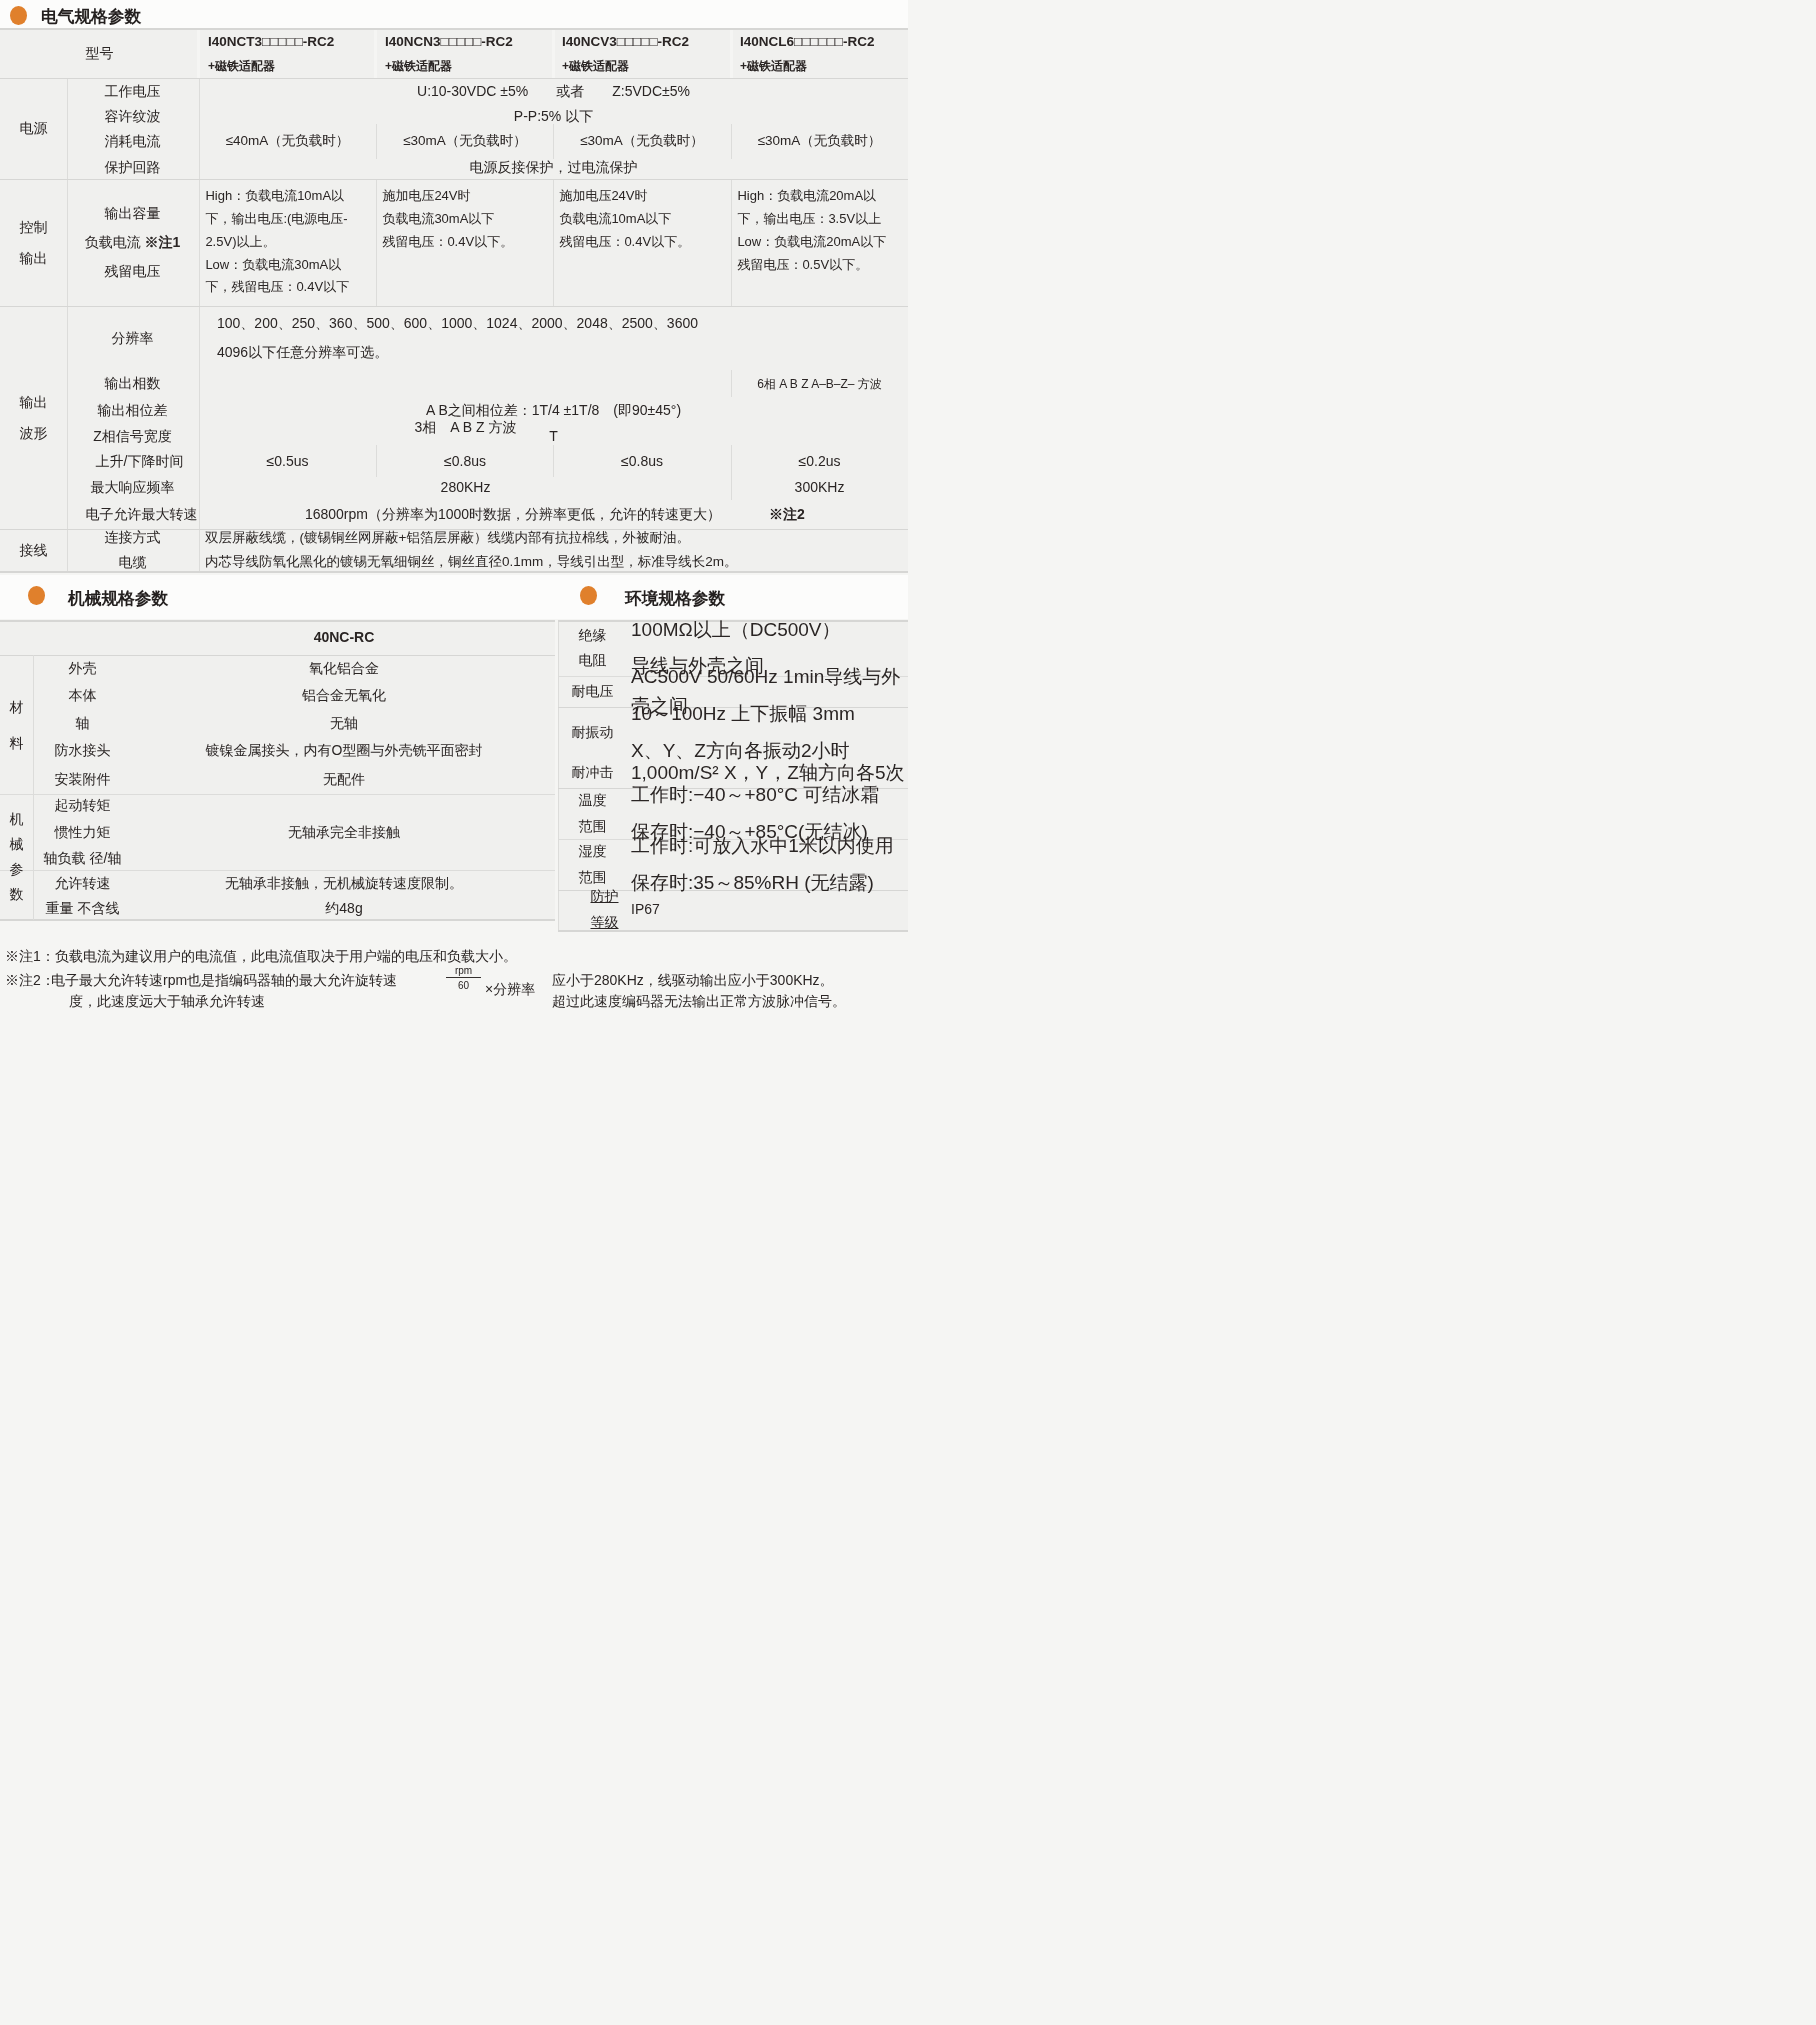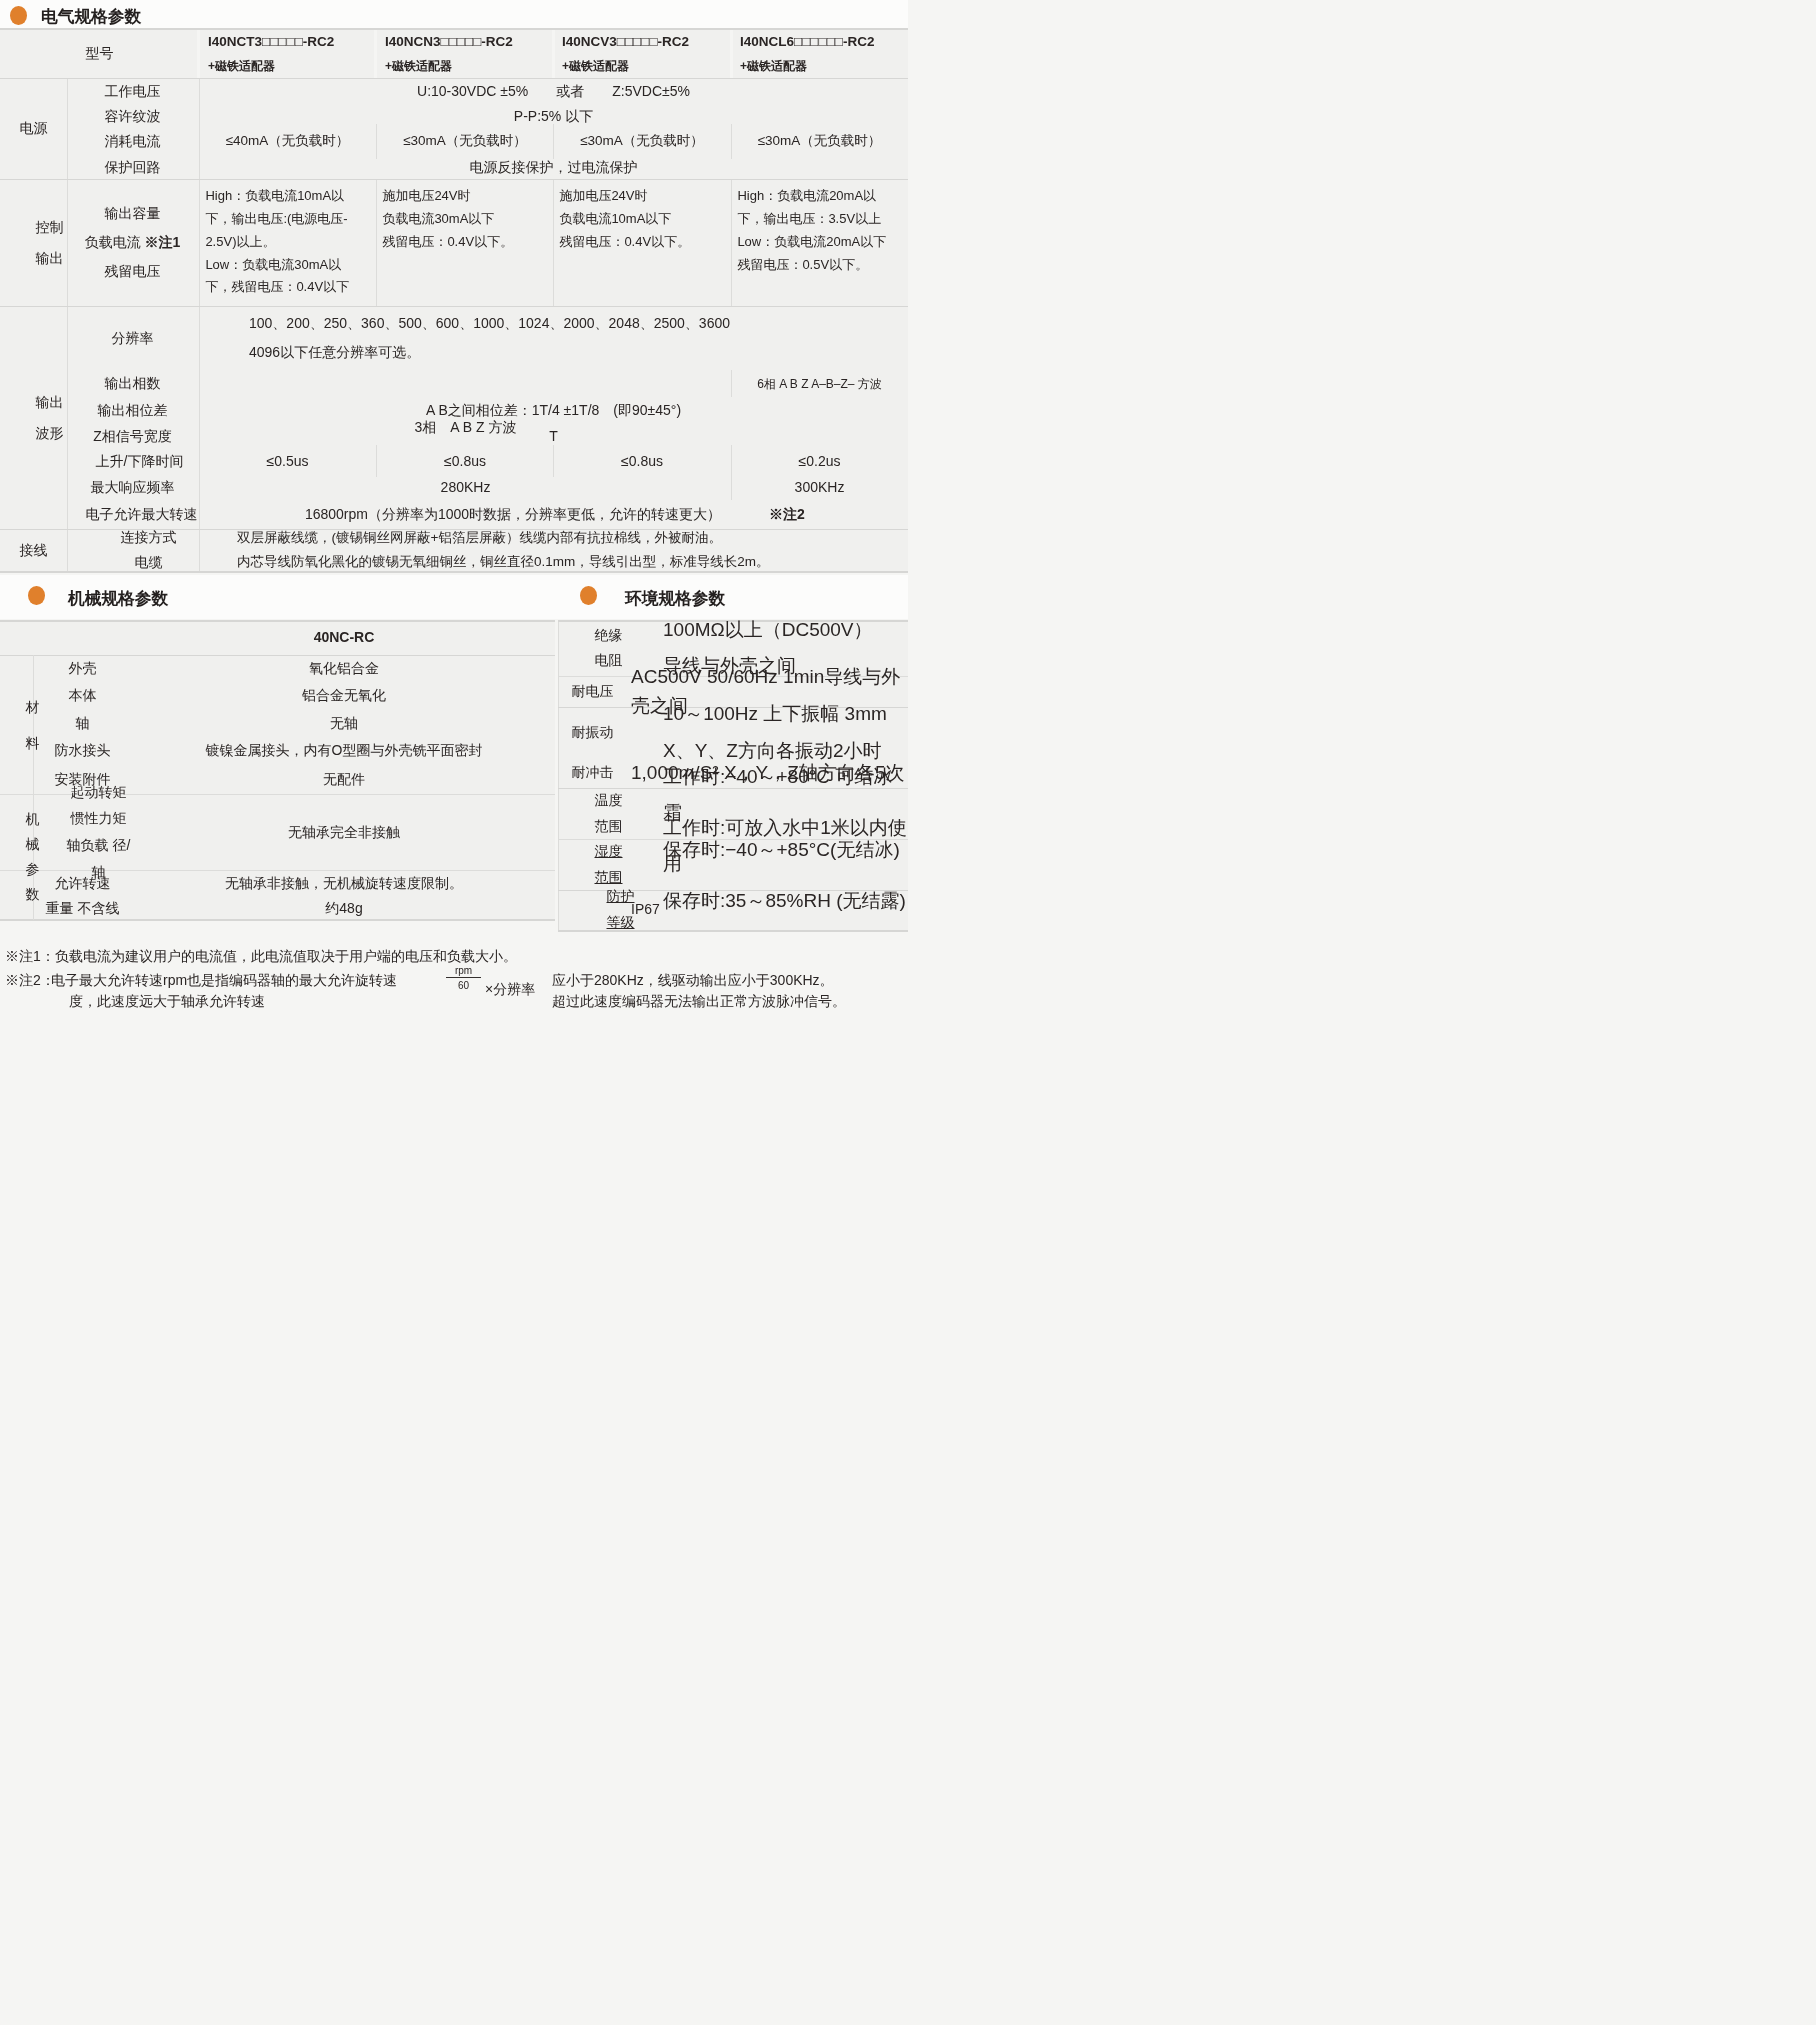--- a/index.html
+++ b/index.html
@@ -5,21 +5,21 @@
   html,body{margin:0;padding:0;background:#f5f5f3;}
   .page{position:relative;width:908px;height:1013px;background:#f5f5f3;overflow:hidden;
         font-family:"Liberation Sans",sans-serif;color:#2a2524;}
   .abs{position:absolute;box-sizing:border-box;}
   .band{background:#fcfcfb;}
   .tbl{position:absolute;background:#f0f0ee;}
   .cell{position:absolute;box-sizing:border-box;display:flex;align-items:center;justify-content:center;
         text-align:center;font-size:14px;line-height:1.5;}
   .left{justify-content:flex-start;text-align:left;}
   .col{flex-direction:column;}
-  .pre{white-space:pre-line;padding-left:32px;}
+  .pre{white-space:pre-line;}
   .b{font-weight:bold;}
   .f19{font-size:12px}.f20{font-size:13px}.f21{font-size:13.5px}
   .lh17{line-height:1.75}.lh18{line-height:1.8}.lh19{line-height:1.9}.lh20{line-height:2.05}.lh22{line-height:2.2}.lh26{line-height:2.6}
   .hl{position:absolute;left:0;height:1.9px;background:#d6d6d4;}
   .hl2{position:absolute;left:0;height:1.3px;background:#d6d6d4;}
   .hl1{position:absolute;left:0;height:0.6px;background:#dcdcda;}
   .vl{position:absolute;width:0.6px;background:#dcdcda;}
   .vlw{position:absolute;width:2.6px;background:#f5f5f3;}
   .title{position:absolute;font-size:16.7px;font-weight:bold;color:#231f1e;}
   .dot{position:absolute;width:16.7px;height:19px;border-radius:50%;background:var(--accent,#E0802C);}
@@ -209,21 +209,21 @@
     <div class="cell left env-val" style="left:73px;top:56px;width:276px;height:31px;">AC500V 50/60Hz 1min导线与外壳之间</div>
     <div class="cell" style="left:0;top:87px;width:69px;height:51px;">耐振动</div>
     <div class="cell left pre lh19 env-val" style="left:73px;top:87px;width:276px;height:51px;">10～100Hz 上下振幅 3mm
 X、Y、Z方向各振动2小时</div>
     <div class="cell" style="left:0;top:138px;width:69px;height:29.5px;">耐冲击</div>
     <div class="cell left env-val" style="left:73px;top:138px;width:276px;height:29.5px;">1,000m/S² X，Y，Z轴方向各5次</div>
     <div class="cell pre lh18" style="left:0;top:168px;width:69px;height:51px;">温度
 范围</div>
     <div class="cell left pre lh19 env-val" style="left:73px;top:168px;width:276px;height:51px;">工作时:−40～+80°C 可结冰霜
 保存时:−40～+85°C(无结冰)</div>
-    <div class="cell pre lh18" style="left:0;top:219px;width:69px;height:51px;text-decoration:underline;">湿度
+    <div class="cell pre lh18" style="left:0;top:219px;width:69px;height:51px;">湿度
 范围</div>
     <div class="cell left pre lh19 env-val" style="left:73px;top:219px;width:276px;height:51px;">工作时:可放入水中1米以内使用
 保存时:35～85%RH (无结露)</div>
     <div class="cell pre lh18" style="left:12px;top:270px;width:69px;height:39px;text-decoration:underline;">防护
 等级</div>
     <div class="cell left" style="left:73px;top:270px;width:276px;height:39px;">IP67</div>
   </div>
 
   <div class="abs" style="left:5.1px;top:948px;font-size:14px;">
     <span>※注1：</span><span>负载电流为建议用户的电流值，此电流值取决于用户端的电压和负载大小。</span>

